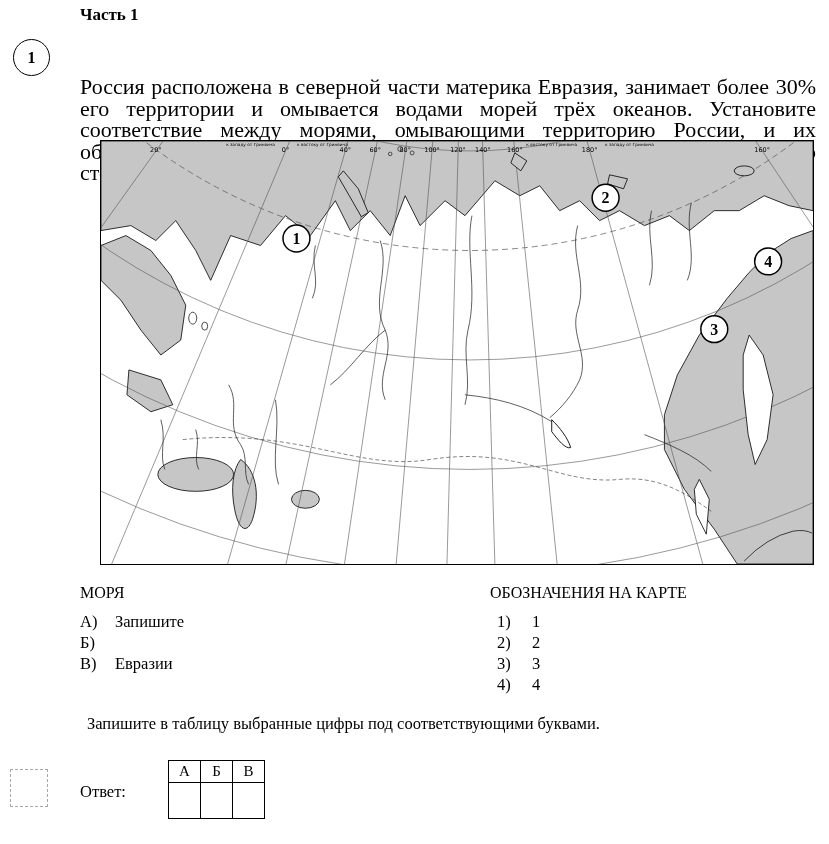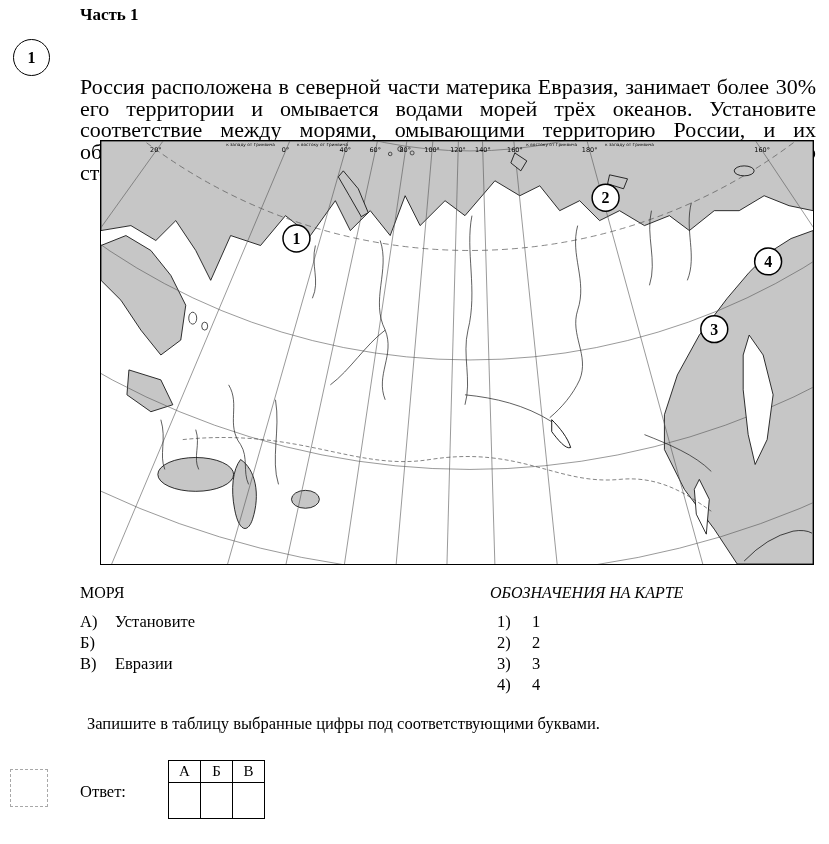--- a/index.html
+++ b/index.html
@@ -20,21 +20,21 @@
   .map-wrap { position:absolute; left:100px; top:140px; width:714px; height:425px;
               border:1.6px solid #000; background:#fff; }
   .map-wrap svg { width:100%; height:100%; display:block; }
 
   .mlabel { font-size:6.5px; text-anchor:middle; font-family:"DejaVu Sans", sans-serif; fill:#000; }
   .glabel { font-size:4.3px; text-anchor:middle; font-family:"DejaVu Sans", sans-serif; fill:#000; }
   .mnum   { font-size:16px; font-weight:bold; text-anchor:middle; font-family:"Liberation Serif", serif; fill:#000; }
 
   .col-header { position:absolute; top:584px; font-size:16px; text-align:left; }
   .col-header.left  { left:80px;  width:285px; }
-  .col-header.right { left:490px; width:320px;font-style:italic; }
+  .col-header.right { left:490px; width:320px; }
 
   .list { position:absolute; font-size:16.5px; line-height:21px; }
   .list.seas    { left:80px;  top:611px; }
   .list.numbers { left:497px; top:611px; }
   .list-row { display:flex; }
   .list-row .key { width:35px; flex:0 0 35px; }
 
   .instruction { position:absolute; left:80px; top:714px; font-size:16.5px;margin-left:7px; }
 
   .dashed-box { position:absolute; left:10px; top:769px; width:38px; height:38px;
@@ -143,21 +143,21 @@
       </g>
     </svg>
   </div>
 
   <div class="col-header left">МОРЯ</div>
   <div class="col-header right">ОБОЗНАЧЕНИЯ НА КАРТЕ</div>
 
   <div class="list seas">
     <div class="list-row">
       <span class="key">А)</span>
-      <span>Установите</span>
+      <span>Запишите</span>
     </div>
     <div class="list-row">
       <span class="key">Б)</span>
     </div>
     <div class="list-row">
       <span class="key">В)</span>
       <span>Евразии</span>
     </div>
   </div>
 

